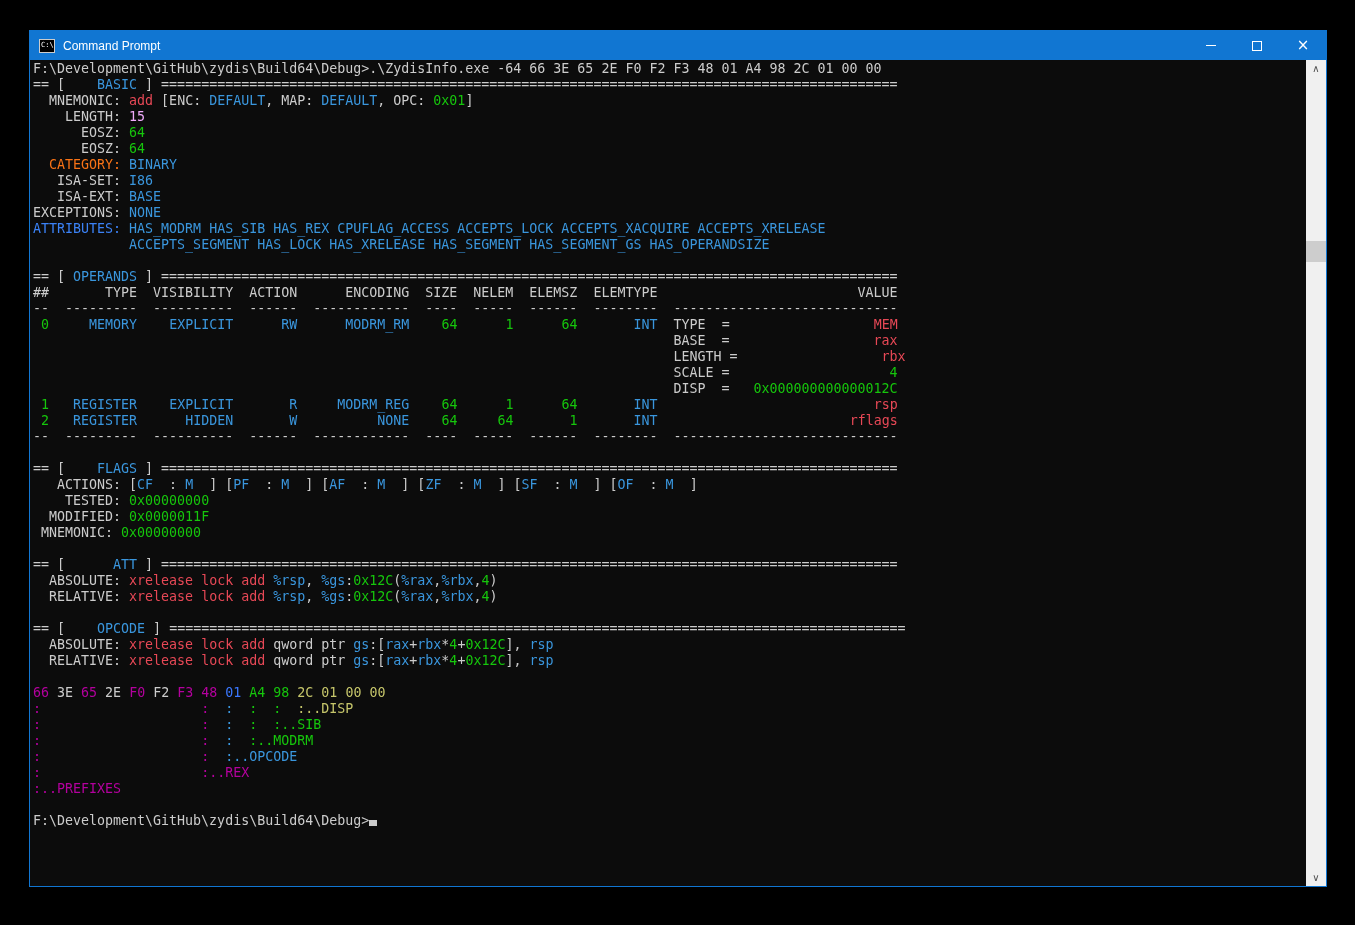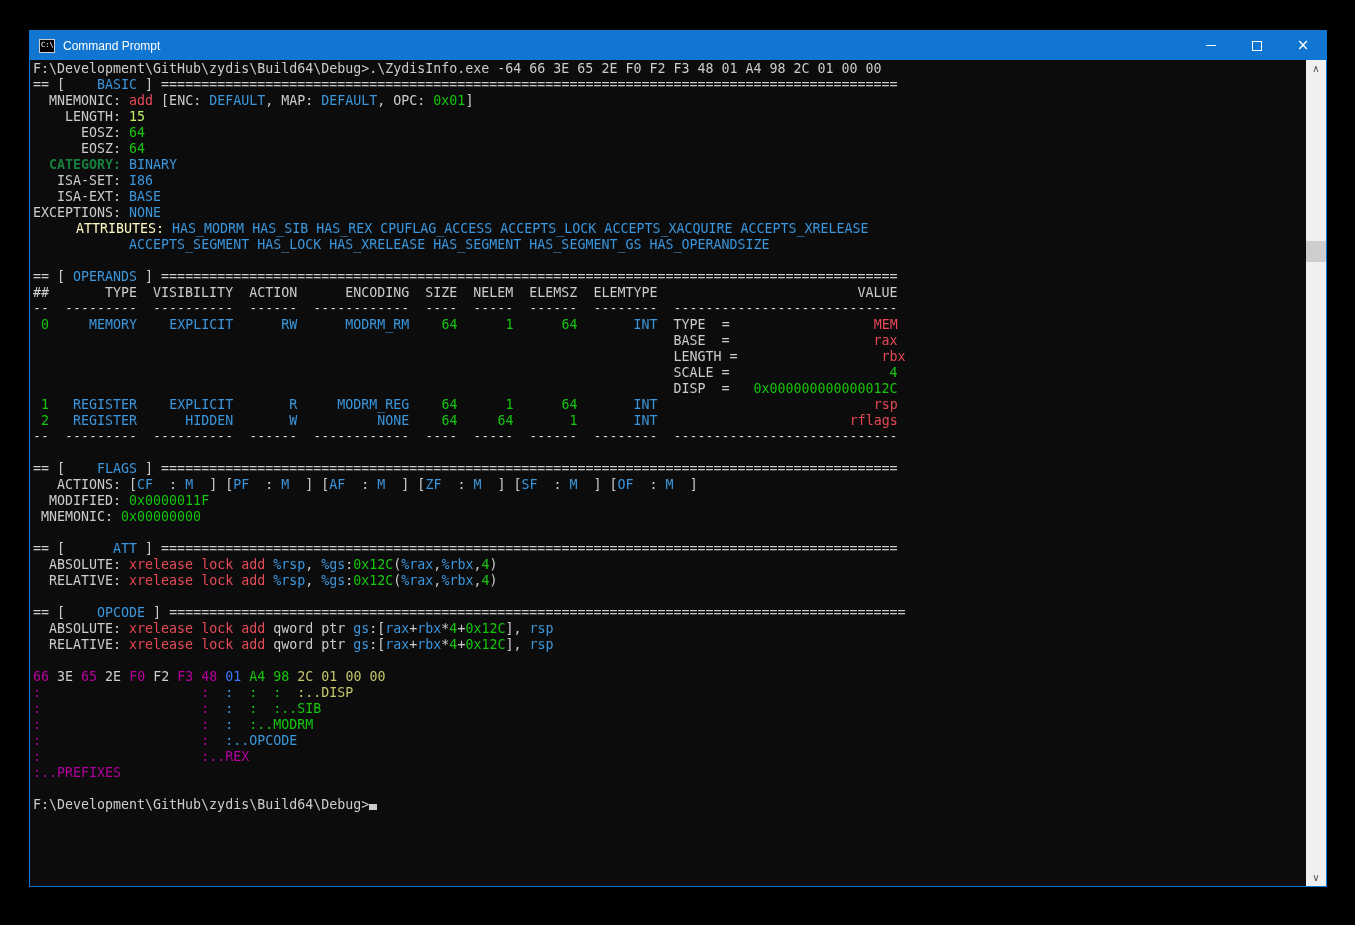--- a/index.html
+++ b/index.html
@@ -64,44 +64,45 @@
       <div class="ctrl-btn">
           <span class="close-glyph">×</span>
         </div>
     </div>
   </div>
   <div class="console">
     <div class="console-text">
         <div class="line"><span style="color: rgb(204, 204, 204);">F:\Development\GitHub\zydis\Build64\Debug&gt;.\ZydisInfo.exe -64 66 3E 65 2E F0 F2 F3 48 01 A4 98 2C 01 00 00</span></div>
         <div class="line"><span style="color: rgb(204, 204, 204);">== [ </span><span style="color: rgb(58, 150, 221);">   BASIC</span><span style="color: rgb(204, 204, 204);"> ] </span><span style="color: rgb(204, 204, 204);">============================================================================================</span></div>
         <div class="line"><span style="color: rgb(204, 204, 204);">  MNEMONIC: </span><span style="color: rgb(231, 72, 86);">add</span><span style="color: rgb(204, 204, 204);"> [ENC: </span><span style="color: rgb(58, 150, 221);">DEFAULT</span><span style="color: rgb(204, 204, 204);">, MAP: </span><span style="color: rgb(58, 150, 221);">DEFAULT</span><span style="color: rgb(204, 204, 204);">, OPC: </span><span style="color: rgb(22, 198, 12);">0x01</span><span style="color: rgb(204, 204, 204);">]</span></div>
-        <div class="line"><span style="color: rgb(204, 204, 204);">    LENGTH: </span><span style="color: #bef264;">15</span></div>
+        <div class="line"><span style="color: rgb(204, 204, 204);">    LENGTH: </span><span style="color: #f0abfc;">15</span></div>
         <div class="line"><span style="color: rgb(204, 204, 204);">      EOSZ: </span><span style="color: rgb(22, 198, 12);">64</span></div>
         <div class="line"><span style="color: rgb(204, 204, 204);">      EOSZ: </span><span style="color: rgb(22, 198, 12);">64</span></div>
-        <div class="line"><span style="color: #15803d; font-weight: bold;">  CATEGORY: </span><span style="color: rgb(58, 150, 221);">BINARY</span></div>
+        <div class="line"><span style="color: #f97316;">  CATEGORY: </span><span style="color: rgb(58, 150, 221);">BINARY</span></div>
         <div class="line"><span style="color: rgb(204, 204, 204);">   ISA-SET: </span><span style="color: rgb(58, 150, 221);">I86</span></div>
         <div class="line"><span style="color: rgb(204, 204, 204);">   ISA-EXT: </span><span style="color: rgb(58, 150, 221);">BASE</span></div>
         <div class="line"><span style="color: rgb(204, 204, 204);">EXCEPTIONS: </span><span style="color: rgb(58, 150, 221);">NONE</span></div>
-        <div class="line"><span style="color: #fef9c3; margin-left: 43px;">ATTRIBUTES: </span><span style="color: rgb(58, 150, 221);">HAS_MODRM HAS_SIB HAS_REX CPUFLAG_ACCESS ACCEPTS_LOCK ACCEPTS_XACQUIRE ACCEPTS_XRELEASE</span></div>
+        <div class="line"><span style="color: #3b82f6;">ATTRIBUTES: </span><span style="color: rgb(58, 150, 221);">HAS_MODRM HAS_SIB HAS_REX CPUFLAG_ACCESS ACCEPTS_LOCK ACCEPTS_XACQUIRE ACCEPTS_XRELEASE</span></div>
         <div class="line"><span style="color: rgb(204, 204, 204);">            </span><span style="color: rgb(58, 150, 221);">ACCEPTS_SEGMENT HAS_LOCK HAS_XRELEASE HAS_SEGMENT HAS_SEGMENT_GS HAS_OPERANDSIZE</span></div>
         <div class="line"></div>
         <div class="line"><span style="color: rgb(204, 204, 204);">== [ </span><span style="color: rgb(58, 150, 221);">OPERANDS</span><span style="color: rgb(204, 204, 204);"> ] </span><span style="color: rgb(204, 204, 204);">============================================================================================</span></div>
         <div class="line"><span style="color: rgb(204, 204, 204);">##       TYPE  VISIBILITY  ACTION      ENCODING  SIZE  NELEM  ELEMSZ  ELEMTYPE</span><span style="color: rgb(204, 204, 204);">                         </span><span style="color: rgb(204, 204, 204);">VALUE</span></div>
         <div class="line"><span style="color: rgb(204, 204, 204);">--  ---------  ----------  ------  ------------  ----  -----  ------  --------  </span><span style="color: rgb(204, 204, 204);">----------------------------</span></div>
         <div class="line"><span style="color: rgb(204, 204, 204);"> </span><span style="color: rgb(22, 198, 12);">0</span><span style="color: rgb(204, 204, 204);">     </span><span style="color: rgb(58, 150, 221);">MEMORY</span><span style="color: rgb(204, 204, 204);">    </span><span style="color: rgb(58, 150, 221);">EXPLICIT</span><span style="color: rgb(204, 204, 204);">      </span><span style="color: rgb(58, 150, 221);">RW</span><span style="color: rgb(204, 204, 204);">      </span><span style="color: rgb(58, 150, 221);">MODRM_RM</span><span style="color: rgb(204, 204, 204);">    </span><span style="color: rgb(22, 198, 12);">64</span><span style="color: rgb(204, 204, 204);">      </span><span style="color: rgb(22, 198, 12);">1</span><span style="color: rgb(204, 204, 204);">      </span><span style="color: rgb(22, 198, 12);">64</span><span style="color: rgb(204, 204, 204);">       </span><span style="color: rgb(58, 150, 221);">INT</span><span style="color: rgb(204, 204, 204);">  TYPE  =</span><span style="color: rgb(204, 204, 204);">                  </span><span style="color: rgb(231, 72, 86);">MEM</span></div>
         <div class="line"><span style="color: rgb(204, 204, 204);">                                                                                </span><span style="color: rgb(204, 204, 204);">BASE  =</span><span style="color: rgb(204, 204, 204);">                  </span><span style="color: rgb(231, 72, 86);">rax</span></div>
         <div class="line"><span style="color: rgb(204, 204, 204);">                                                                                </span><span style="color: rgb(204, 204, 204);">LENGTH =</span><span style="color: rgb(204, 204, 204);">                  </span><span style="color: rgb(231, 72, 86);">rbx</span></div>
         <div class="line"><span style="color: rgb(204, 204, 204);">                                                                                </span><span style="color: rgb(204, 204, 204);">SCALE =</span><span style="color: rgb(204, 204, 204);">                    </span><span style="color: rgb(22, 198, 12);">4</span></div>
         <div class="line"><span style="color: rgb(204, 204, 204);">                                                                                </span><span style="color: rgb(204, 204, 204);">DISP  =</span><span style="color: rgb(204, 204, 204);">   </span><span style="color: rgb(22, 198, 12);">0x000000000000012C</span></div>
         <div class="line"><span style="color: rgb(204, 204, 204);"> </span><span style="color: rgb(22, 198, 12);">1</span><span style="color: rgb(204, 204, 204);">   </span><span style="color: rgb(58, 150, 221);">REGISTER</span><span style="color: rgb(204, 204, 204);">    </span><span style="color: rgb(58, 150, 221);">EXPLICIT</span><span style="color: rgb(204, 204, 204);">       </span><span style="color: rgb(58, 150, 221);">R</span><span style="color: rgb(204, 204, 204);">     </span><span style="color: rgb(58, 150, 221);">MODRM_REG</span><span style="color: rgb(204, 204, 204);">    </span><span style="color: rgb(22, 198, 12);">64</span><span style="color: rgb(204, 204, 204);">      </span><span style="color: rgb(22, 198, 12);">1</span><span style="color: rgb(204, 204, 204);">      </span><span style="color: rgb(22, 198, 12);">64</span><span style="color: rgb(204, 204, 204);">       </span><span style="color: rgb(58, 150, 221);">INT</span><span style="color: rgb(204, 204, 204);">                           </span><span style="color: rgb(231, 72, 86);">rsp</span></div>
         <div class="line"><span style="color: rgb(204, 204, 204);"> </span><span style="color: rgb(22, 198, 12);">2</span><span style="color: rgb(204, 204, 204);">   </span><span style="color: rgb(58, 150, 221);">REGISTER</span><span style="color: rgb(204, 204, 204);">      </span><span style="color: rgb(58, 150, 221);">HIDDEN</span><span style="color: rgb(204, 204, 204);">       </span><span style="color: rgb(58, 150, 221);">W</span><span style="color: rgb(204, 204, 204);">          </span><span style="color: rgb(58, 150, 221);">NONE</span><span style="color: rgb(204, 204, 204);">    </span><span style="color: rgb(22, 198, 12);">64</span><span style="color: rgb(204, 204, 204);">     </span><span style="color: rgb(22, 198, 12);">64</span><span style="color: rgb(204, 204, 204);">       </span><span style="color: rgb(22, 198, 12);">1</span><span style="color: rgb(204, 204, 204);">       </span><span style="color: rgb(58, 150, 221);">INT</span><span style="color: rgb(204, 204, 204);">                        </span><span style="color: rgb(231, 72, 86);">rflags</span></div>
         <div class="line"><span style="color: rgb(204, 204, 204);">--  ---------  ----------  ------  ------------  ----  -----  ------  --------  </span><span style="color: rgb(204, 204, 204);">----------------------------</span></div>
         <div class="line"></div>
         <div class="line"><span style="color: rgb(204, 204, 204);">== [ </span><span style="color: rgb(58, 150, 221);">   FLAGS</span><span style="color: rgb(204, 204, 204);"> ] </span><span style="color: rgb(204, 204, 204);">============================================================================================</span></div>
         <div class="line"><span style="color: rgb(204, 204, 204);">   ACTIONS: </span><span style="color: rgb(204, 204, 204);">[</span><span style="color: rgb(58, 150, 221);">CF</span><span style="color: rgb(204, 204, 204);">  : </span><span style="color: rgb(58, 150, 221);">M</span><span style="color: rgb(204, 204, 204);">  ] [</span><span style="color: rgb(58, 150, 221);">PF</span><span style="color: rgb(204, 204, 204);">  : </span><span style="color: rgb(58, 150, 221);">M</span><span style="color: rgb(204, 204, 204);">  ] [</span><span style="color: rgb(58, 150, 221);">AF</span><span style="color: rgb(204, 204, 204);">  : </span><span style="color: rgb(58, 150, 221);">M</span><span style="color: rgb(204, 204, 204);">  ] [</span><span style="color: rgb(58, 150, 221);">ZF</span><span style="color: rgb(204, 204, 204);">  : </span><span style="color: rgb(58, 150, 221);">M</span><span style="color: rgb(204, 204, 204);">  ] [</span><span style="color: rgb(58, 150, 221);">SF</span><span style="color: rgb(204, 204, 204);">  : </span><span style="color: rgb(58, 150, 221);">M</span><span style="color: rgb(204, 204, 204);">  ] [</span><span style="color: rgb(58, 150, 221);">OF</span><span style="color: rgb(204, 204, 204);">  : </span><span style="color: rgb(58, 150, 221);">M</span><span style="color: rgb(204, 204, 204);">  ]</span></div>
+        <div class="line"><span style="color: rgb(204, 204, 204);">    TESTED: </span><span style="color: rgb(22, 198, 12);">0x00000000</span></div>
         <div class="line"><span style="color: rgb(204, 204, 204);">  MODIFIED: </span><span style="color: rgb(22, 198, 12);">0x0000011F</span></div>
         <div class="line"><span style="color: rgb(204, 204, 204);"> MNEMONIC: </span><span style="color: rgb(22, 198, 12);">0x00000000</span></div>
         <div class="line"></div>
         <div class="line"><span style="color: rgb(204, 204, 204);">== [ </span><span style="color: rgb(58, 150, 221);">     ATT</span><span style="color: rgb(204, 204, 204);"> ] </span><span style="color: rgb(204, 204, 204);">============================================================================================</span></div>
         <div class="line"><span style="color: rgb(204, 204, 204);">  ABSOLUTE: </span><span style="color: rgb(231, 72, 86);">xrelease lock add</span><span style="color: rgb(204, 204, 204);"> </span><span style="color: rgb(58, 150, 221);">%rsp</span><span style="color: rgb(204, 204, 204);">, </span><span style="color: rgb(58, 150, 221);">%gs</span><span style="color: rgb(204, 204, 204);">:</span><span style="color: rgb(22, 198, 12);">0x12C</span><span style="color: rgb(204, 204, 204);">(</span><span style="color: rgb(58, 150, 221);">%rax</span><span style="color: rgb(204, 204, 204);">,</span><span style="color: rgb(58, 150, 221);">%rbx</span><span style="color: rgb(204, 204, 204);">,</span><span style="color: rgb(22, 198, 12);">4</span><span style="color: rgb(204, 204, 204);">)</span></div>
         <div class="line"><span style="color: rgb(204, 204, 204);">  RELATIVE: </span><span style="color: rgb(231, 72, 86);">xrelease lock add</span><span style="color: rgb(204, 204, 204);"> </span><span style="color: rgb(58, 150, 221);">%rsp</span><span style="color: rgb(204, 204, 204);">, </span><span style="color: rgb(58, 150, 221);">%gs</span><span style="color: rgb(204, 204, 204);">:</span><span style="color: rgb(22, 198, 12);">0x12C</span><span style="color: rgb(204, 204, 204);">(</span><span style="color: rgb(58, 150, 221);">%rax</span><span style="color: rgb(204, 204, 204);">,</span><span style="color: rgb(58, 150, 221);">%rbx</span><span style="color: rgb(204, 204, 204);">,</span><span style="color: rgb(22, 198, 12);">4</span><span style="color: rgb(204, 204, 204);">)</span></div>
         <div class="line"></div>
         <div class="line"><span style="color: rgb(204, 204, 204);">== [ </span><span style="color: rgb(58, 150, 221);">   OPCODE</span><span style="color: rgb(204, 204, 204);"> ] </span><span style="color: rgb(204, 204, 204);">============================================================================================</span></div>
         <div class="line"><span style="color: rgb(204, 204, 204);">  ABSOLUTE: </span><span style="color: rgb(231, 72, 86);">xrelease lock add</span><span style="color: rgb(204, 204, 204);"> qword ptr </span><span style="color: rgb(58, 150, 221);">gs</span><span style="color: rgb(204, 204, 204);">:[</span><span style="color: rgb(58, 150, 221);">rax</span><span style="color: rgb(204, 204, 204);">+</span><span style="color: rgb(58, 150, 221);">rbx</span><span style="color: rgb(204, 204, 204);">*</span><span style="color: rgb(22, 198, 12);">4</span><span style="color: rgb(204, 204, 204);">+</span><span style="color: rgb(22, 198, 12);">0x12C</span><span style="color: rgb(204, 204, 204);">], </span><span style="color: rgb(58, 150, 221);">rsp</span></div>
         <div class="line"><span style="color: rgb(204, 204, 204);">  RELATIVE: </span><span style="color: rgb(231, 72, 86);">xrelease lock add</span><span style="color: rgb(204, 204, 204);"> qword ptr </span><span style="color: rgb(58, 150, 221);">gs</span><span style="color: rgb(204, 204, 204);">:[</span><span style="color: rgb(58, 150, 221);">rax</span><span style="color: rgb(204, 204, 204);">+</span><span style="color: rgb(58, 150, 221);">rbx</span><span style="color: rgb(204, 204, 204);">*</span><span style="color: rgb(22, 198, 12);">4</span><span style="color: rgb(204, 204, 204);">+</span><span style="color: rgb(22, 198, 12);">0x12C</span><span style="color: rgb(204, 204, 204);">], </span><span style="color: rgb(58, 150, 221);">rsp</span></div>

